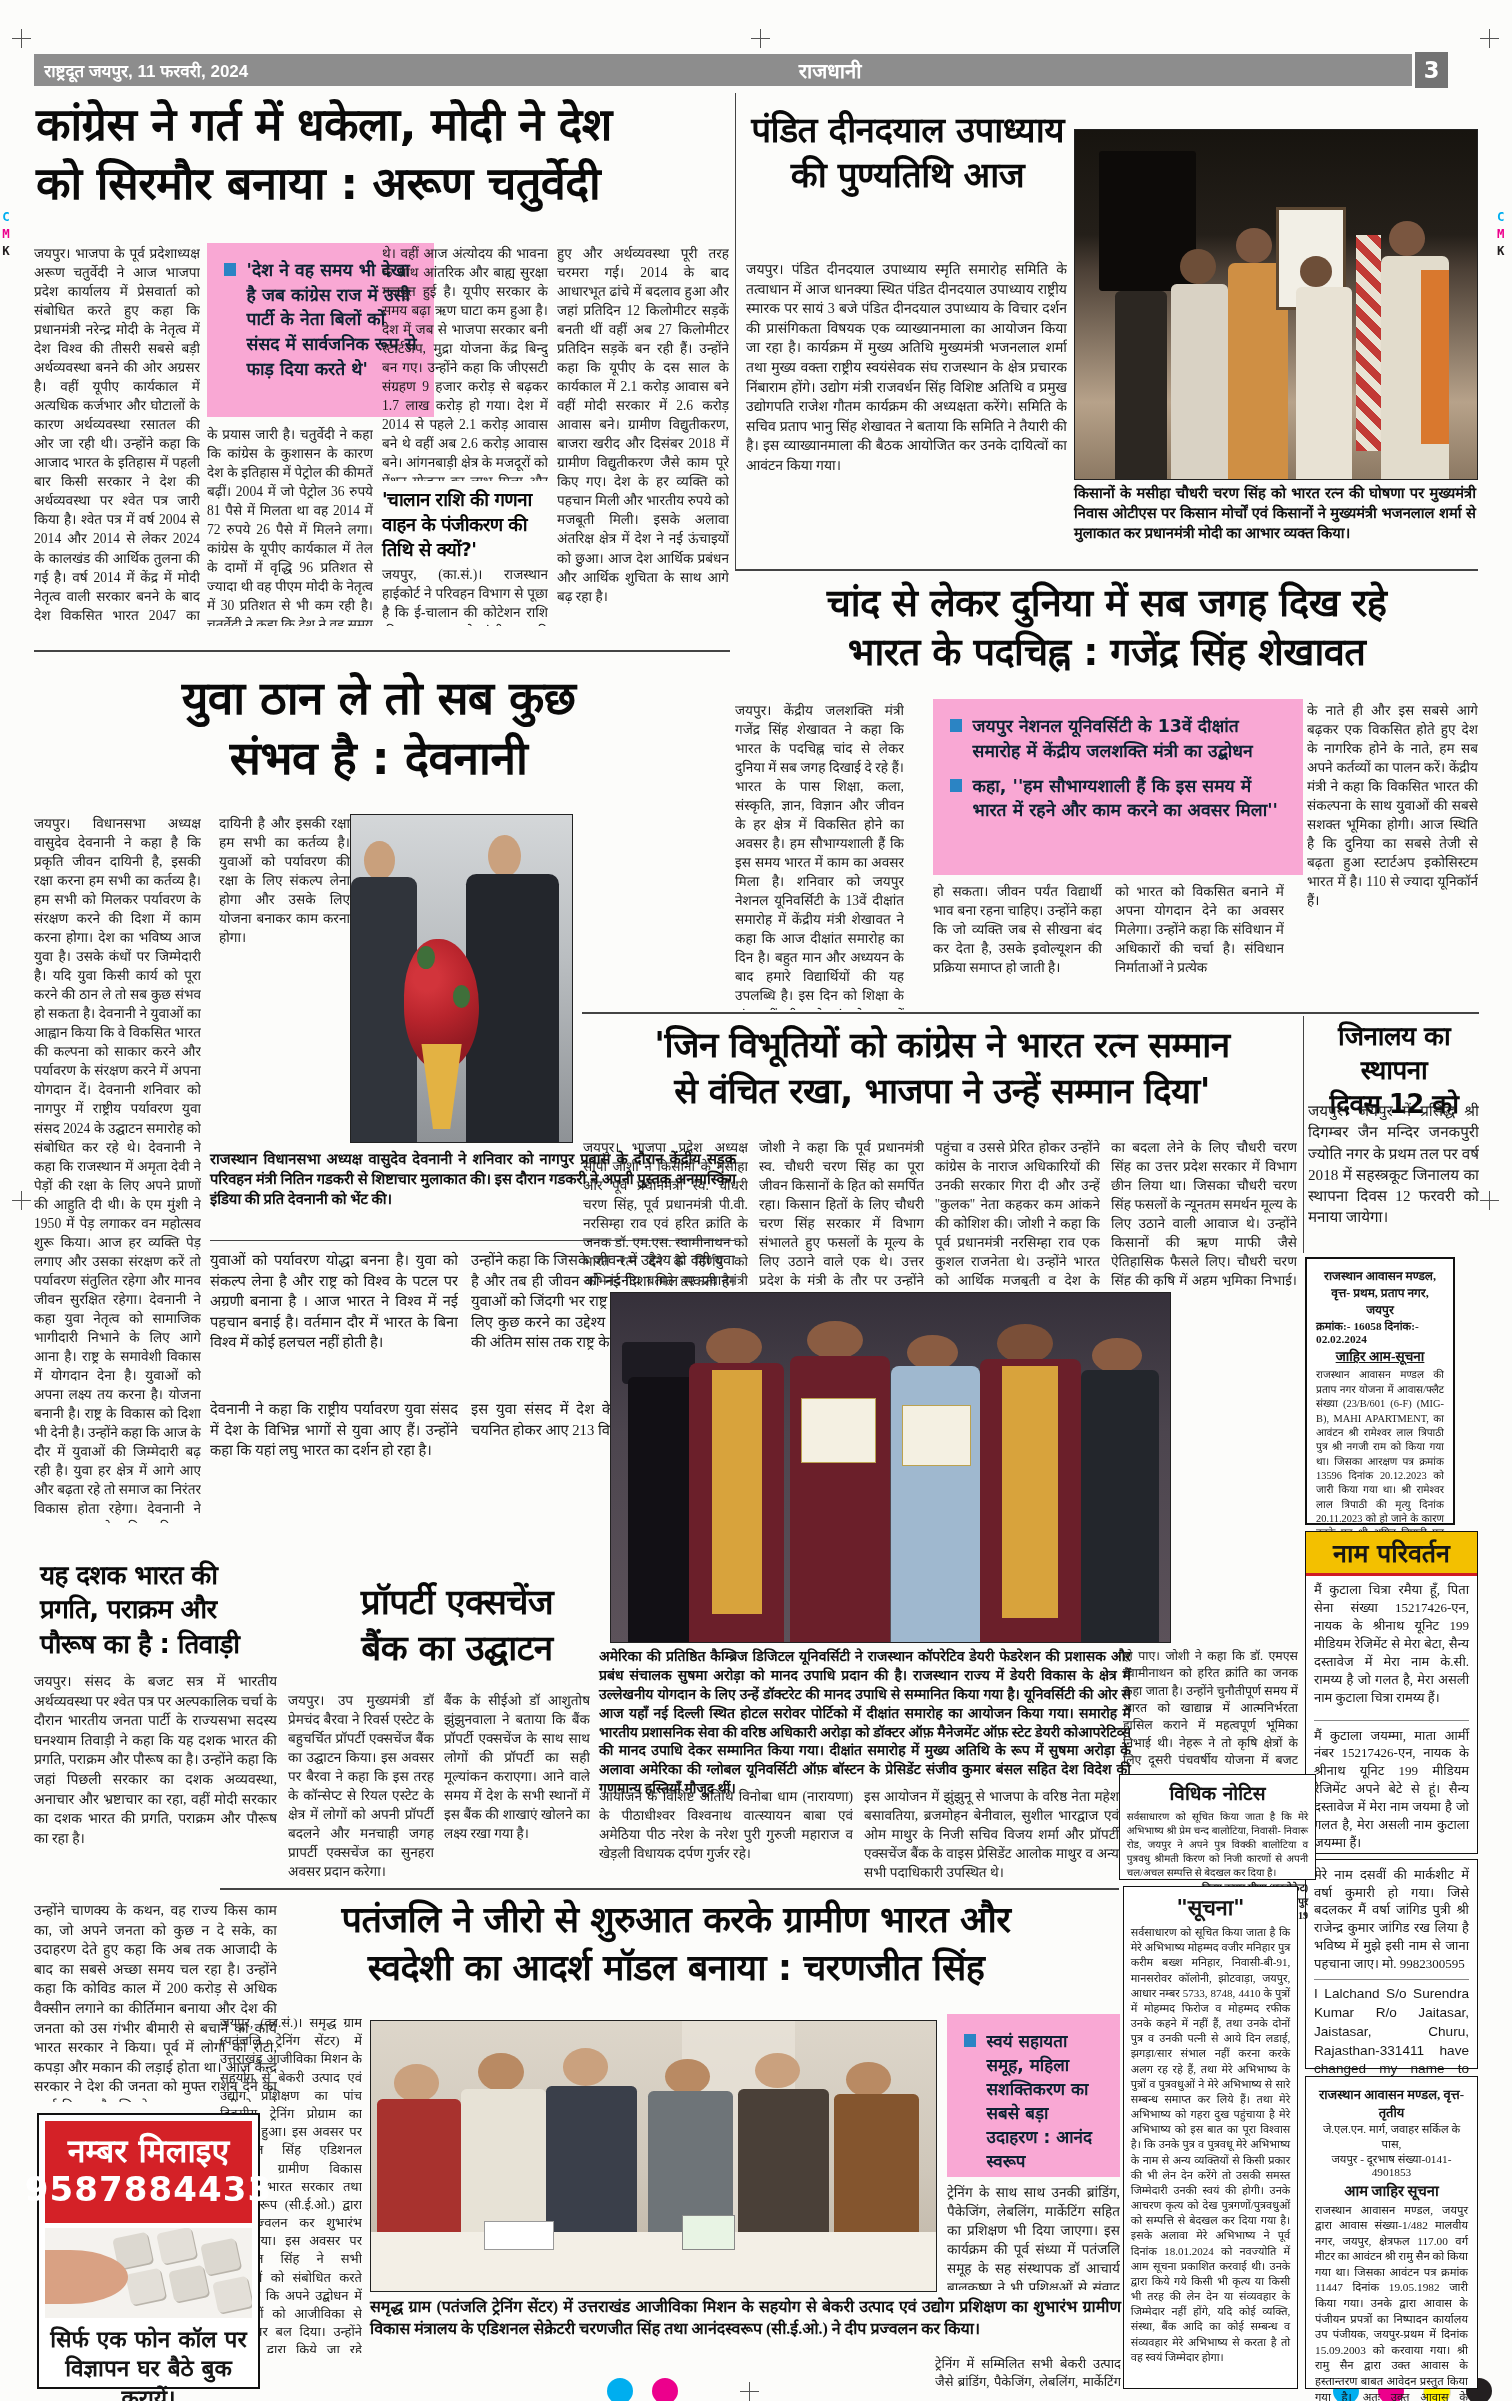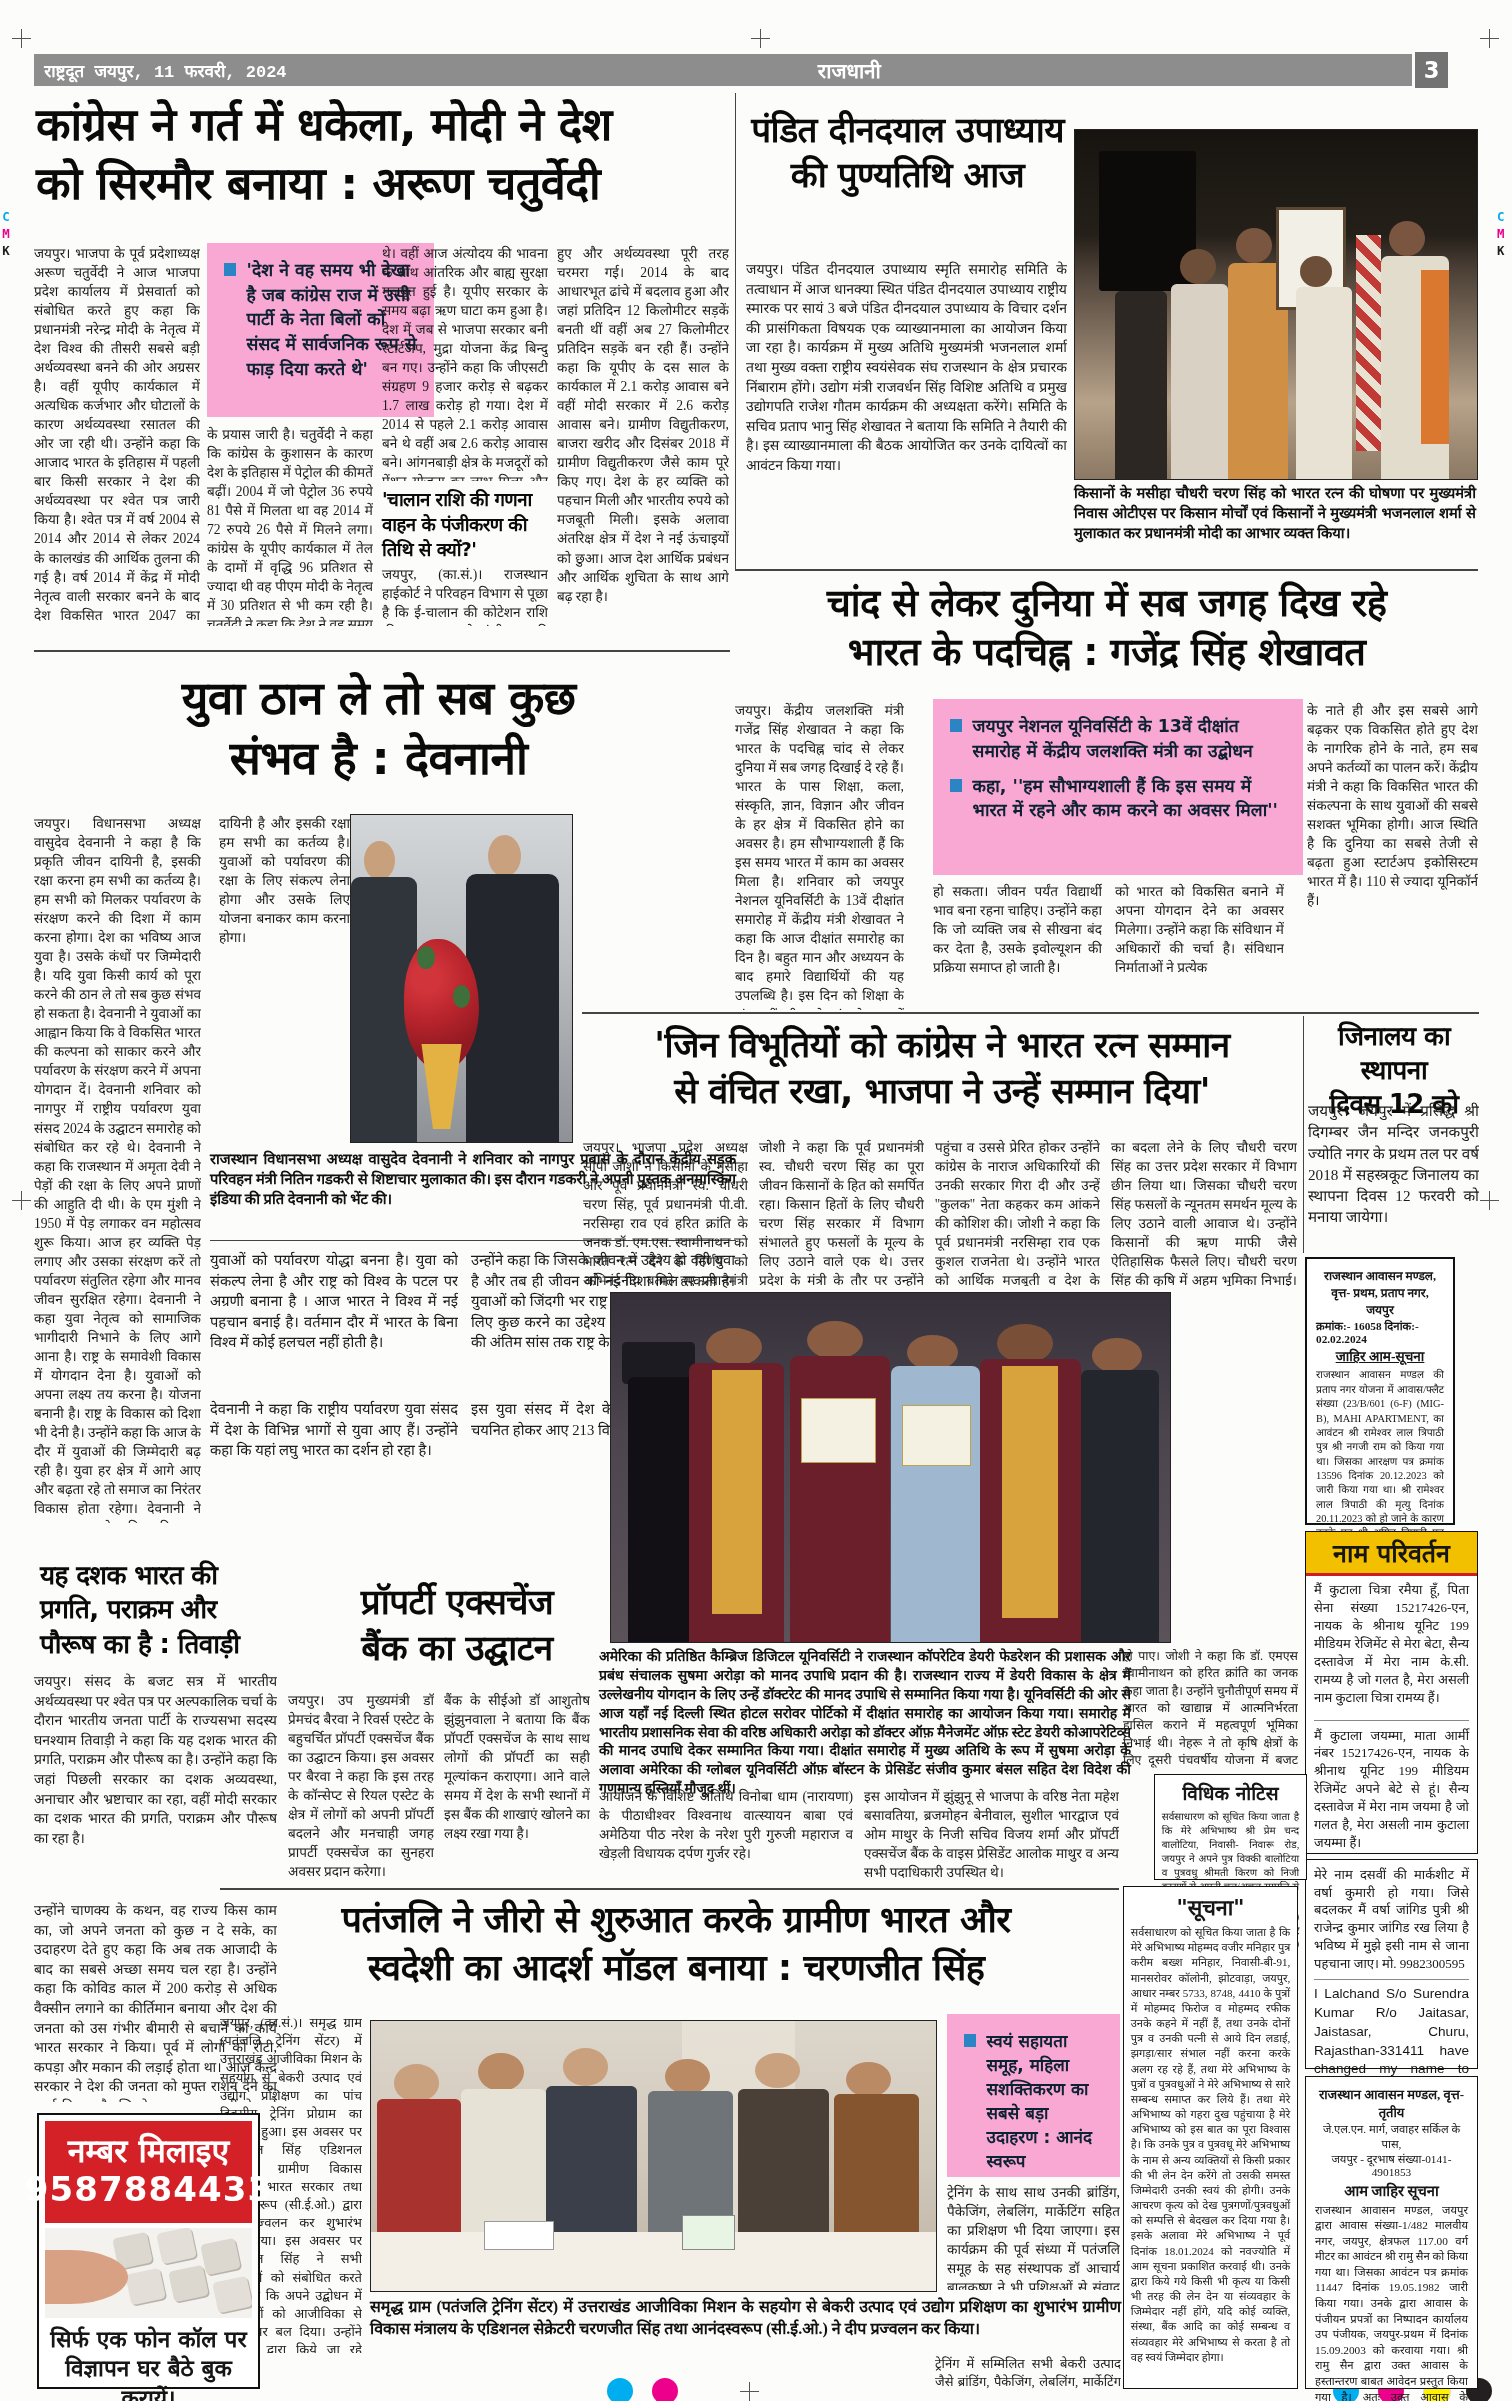--- a/index.html
+++ b/index.html
@@ -43,21 +43,21 @@
 <div class="reg" style="left:1497px;top:227px;color:#ec008c;">M</div>
 <div class="reg" style="left:1497px;top:244px;color:#231f20;">K</div>
 <div class="dot" style="left:607px;top:2378px;background:#00aeef;"></div>
 <div class="dot" style="left:652px;top:2378px;background:#ec008c;"></div>
 <div class="dot" style="left:1333px;top:2378px;background:#00aeef;"></div>
 <div class="dot" style="left:1378px;top:2378px;background:#ec008c;"></div>
 <div class="dot" style="left:1423px;top:2378px;background:#fff200;border:0.6px solid #ddd;"></div>
 <div class="dot" style="left:1466px;top:2378px;background:#231f20;"></div>
 
 <div class="abs" style="left:34px;top:54px;width:1378px;height:32px;background:#8d8d8d;display:flex;align-items:center;">
-  <span style="color:#fff;font-size:17px;font-weight:bold;margin-left:10.2px;font-family:Liberation Mono, monospace;">राष्ट्रदूत जयपुर, 11 फरवरी, 2024</span>
+  <span style="color:#fff;font-size:17px;font-weight:bold;margin-left:10.2px;font-family:Liberation Sans, sans-serif;">राष्ट्रदूत जयपुर, 11 फरवरी, 2024</span>
   <span style="color:#fff;font-size:20.3px;font-weight:bold;margin:0 auto;font-family:'DejaVu Sans',sans-serif;">राजधानी</span>
 </div>
 <div class="abs" style="left:1415px;top:52px;width:33px;height:36px;background:#737373;color:#fff;display:flex;align-items:center;justify-content:center;font-size:22.6px;font-weight:bold;font-family:'DejaVu Sans',sans-serif;">3</div>
 
 <div class="hl" style="left:36px;top:96px;width:695px;font-size:45px;line-height:1.30;">
   <div>कांग्रेस ने गर्त में धकेला, मोदी ने देश</div>
   <div>को सिरमौर बनाया : अरूण चतुर्वेदी</div>
 </div>
 <div class="col" style="left:34px;top:244px;width:166px;height:382px;">जयपुर। भाजपा के पूर्व प्रदेशाध्यक्ष अरूण चतुर्वेदी ने आज भाजपा प्रदेश कार्यालय में प्रेसवार्ता को संबोधित करते हुए कहा कि प्रधानमंत्री नरेन्द्र मोदी के नेतृत्व में देश विश्व की तीसरी सबसे बड़ी अर्थव्यवस्था बनने की ओर अग्रसर है। वहीं यूपीए कार्यकाल में अत्यधिक कर्जभार और घोटालों के कारण अर्थव्यवस्था रसातल की ओर जा रही थी। उन्होंने कहा कि आजाद भारत के इतिहास में पहली बार किसी सरकार ने देश की अर्थव्यवस्था पर श्वेत पत्र जारी किया है। श्वेत पत्र में वर्ष 2004 से 2014 और 2014 से लेकर 2024 के कालखंड की आर्थिक तुलना की गई है। वर्ष 2014 में केंद्र में मोदी नेतृत्व वाली सरकार बनने के बाद देश विकसित भारत 2047 का संकल्प लेकर उस दिशा में अर्थव्यवस्था को सुदृढ़ करने के प्रयास जारी है।</div>
 <div class="qbox" style="left:207px;top:243px;width:227px;height:174px;">
@@ -198,21 +198,21 @@
 </div>
 
 <div class="notice" style="left:1305px;top:2076px;width:173px;height:313px;">
   <div style="font-weight:bold;font-size:13px;text-align:center;">राजस्थान आवासन मण्डल, वृत्त-तृतीय</div>
   <div style="font-weight:normal;font-size:11.3px;text-align:center;">जे.एल.एन. मार्ग, जवाहर सर्किल के पास,</div>
   <div style="font-size:11.3px;text-align:center;">जयपुर - दूरभाष संख्या-0141-4901853</div>
   <div style="font-weight:bold;font-size:14.7px;text-align:center;margin:2.3px 0;">आम जाहिर सूचना</div>
   <div class="smallbody" style="font-size:11.3px;">राजस्थान आवासन मण्डल, जयपुर द्वारा आवास संख्या-1/482 मालवीय नगर, जयपुर, क्षेत्रफल 117.00 वर्ग मीटर का आवंटन श्री रामु सैन को किया गया था। जिसका आवंटन पत्र क्रमांक 11447 दिनांक 19.05.1982 जारी किया गया। उनके द्वारा आवास के पंजीयन प्रपत्रों का निष्पादन कार्यालय उप पंजीयक, जयपुर-प्रथम में दिनांक 15.09.2003 को करवाया गया। श्री रामु सैन द्वारा उक्त आवास के हस्तान्तरण बाबत आवेदन प्रस्तुत किया गया है। अतः उक्त आवास के हस्तान्तरण बाबत किसी व्यक्ति/पक्षकार को कोई आपत्ति हो तो अधोहस्ताक्षरकर्ता के कार्यालय में 7 दिवस में अपनी आपत्ति प्रस्तुत करें अन्यथा मण्डल रिकॉर्ड में नाम दर्ज कर दिया जावेगा।</div>
 </div>
 
-<div class="notice" style="left:1154px;top:1774px;width:153px;height:106px;padding:4.5px 6.8px;">
+<div class="notice" style="left:1119px;top:1774px;width:197px;height:106px;padding:4.5px 6.8px;">
   <h4 style="font-size:19px;">विधिक नोटिस</h4>
   <div class="smallbody" style="font-size:10.2px;">सर्वसाधारण को सूचित किया जाता है कि मेरे अभिभाष्य श्री प्रेम चन्द बालोटिया, निवासी- निवारू रोड, जयपुर ने अपने पुत्र विक्की बालोटिया व पुत्रवधु श्रीमती किरण को निजी कारणों से अपनी चल/अचल सम्पत्ति से बेदखल कर दिया है।</div>
   <div style="font-weight:bold;font-size:10.2px;text-align:right;">विनय कुमार मीणा (एडवोकेट)</div>
   <div style="font-weight:bold;font-size:10.2px;text-align:right;">जिला न्यायालय, जयपुर</div>
   <div style="font-weight:bold;font-size:10.2px;text-align:right;">मो.नं. 9462576819</div>
 </div>
 <div class="notice" style="left:1123px;top:1886px;width:175px;height:503px;padding:4.5px 6.8px;">
   <h4 style="font-size:21.5px;">"सूचना"</h4>
   <div class="smallbody" style="font-size:11px;">सर्वसाधारण को सूचित किया जाता है कि मेरे अभिभाष्य मोहम्मद वजीर मनिहार पुत्र करीम बख्श मनिहार, निवासी-बी-91, मानसरोवर कॉलोनी, झोटवाड़ा, जयपुर, आधार नम्बर 5733, 8748, 4410 के पुत्रों में मोहम्मद फिरोज व मोहम्मद रफीक उनके कहने में नहीं हैं, तथा उनके दोनों पुत्र व उनकी पत्नी से आये दिन लडाई, झगड़ा/सार संभाल नहीं करना करके अलग रह रहे हैं, तथा मेरे अभिभाष्य के पुत्रों व पुत्रवधुओं ने मेरे अभिभाष्य से सारे सम्बन्ध समाप्त कर लिये हैं। तथा मेरे अभिभाष्य को गहरा दुख पहुंचाया है मेरे अभिभाष्य को इस बात का पूरा विश्वास है। कि उनके पुत्र व पुत्रवधू मेरे अभिभाष्य के नाम से अन्य व्यक्तियों से किसी प्रकार की भी लेन देन करेंगे तो उसकी समस्त जिम्मेदारी उनकी स्वयं की होगी। उनके आचरण कृत्य को देख पुत्रगणों/पुत्रवधुओं को सम्पत्ति से बेदखल कर दिया गया है। इसके अलावा मेरे अभिभाष्य ने पूर्व दिनांक 18.01.2024 को नवज्योति में आम सूचना प्रकाशित करवाई थी। उनके द्वारा किये गये किसी भी कृत्य या किसी भी तरह की लेन देन या संव्यवहार के जिम्मेदार नहीं होंगे, यदि कोई व्यक्ति, संस्था, बैंक आदि का कोई सम्बन्ध व संव्यवहार मेरे अभिभाष्य से करता है तो वह स्वयं जिम्मेदार होगा।</div>
 </div>

